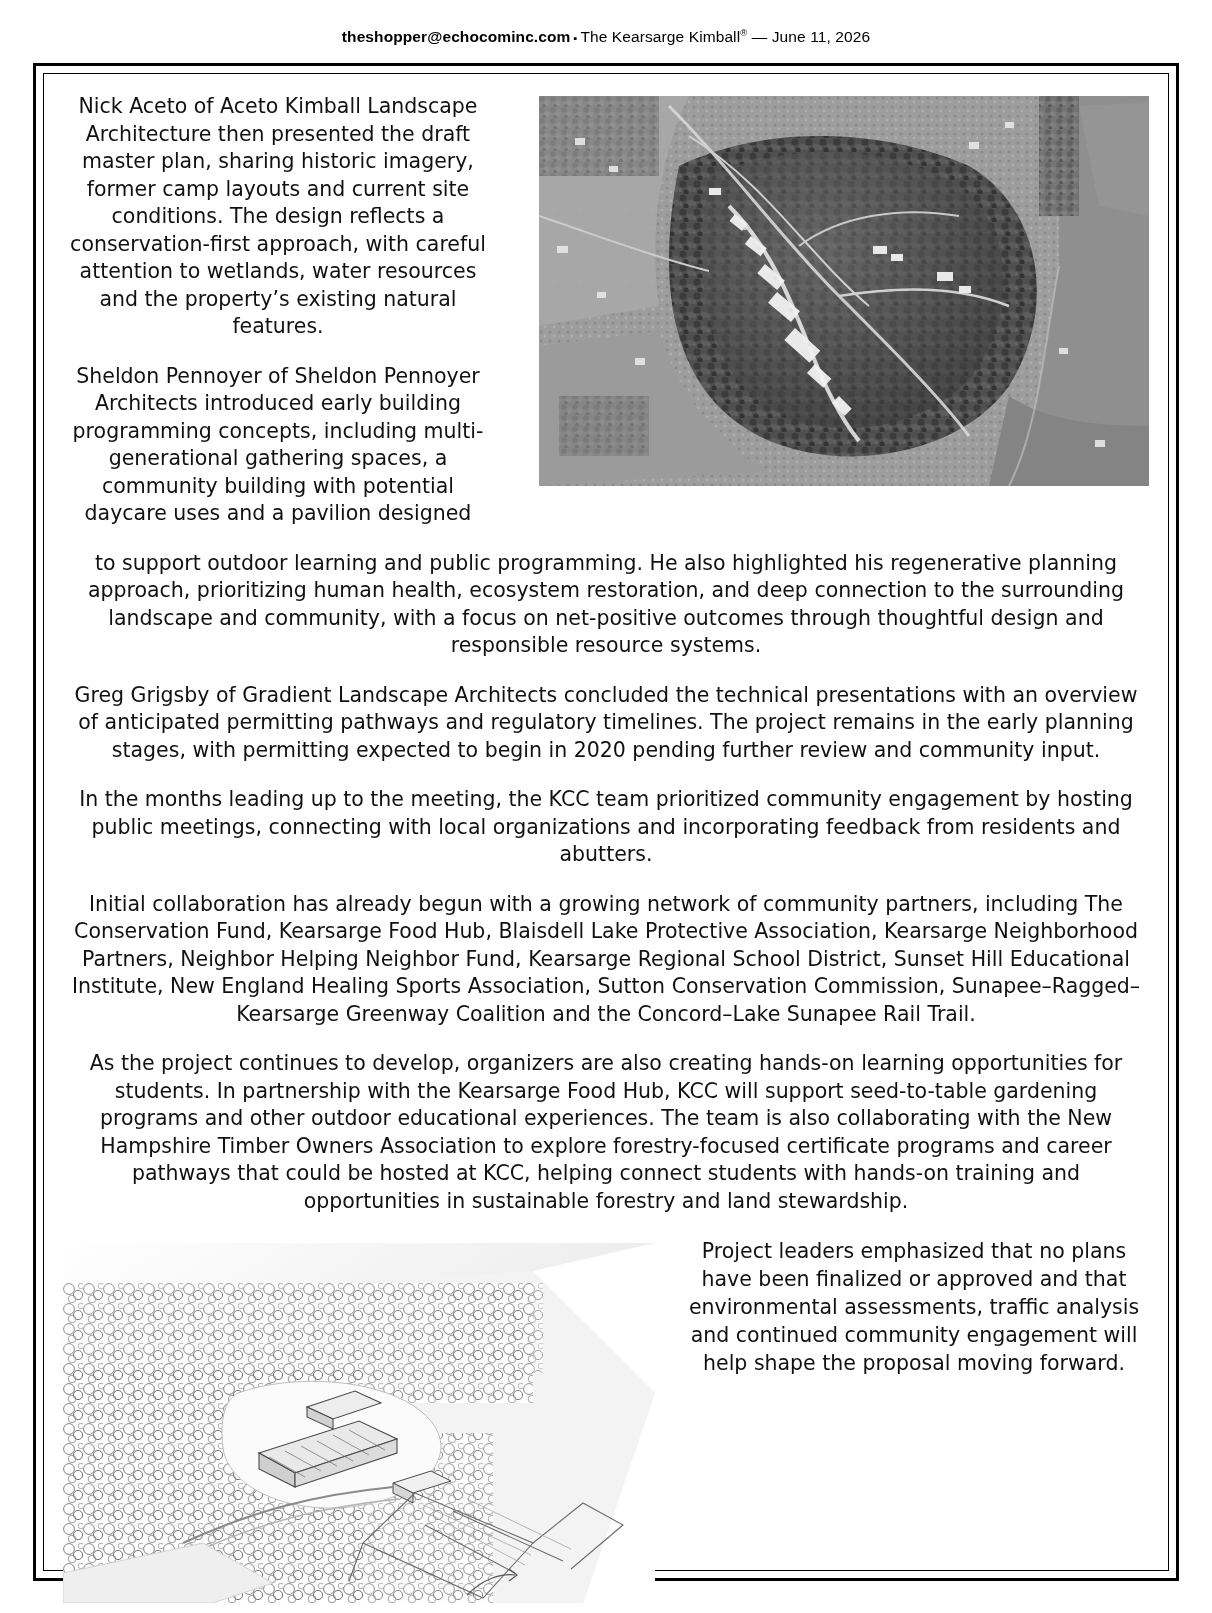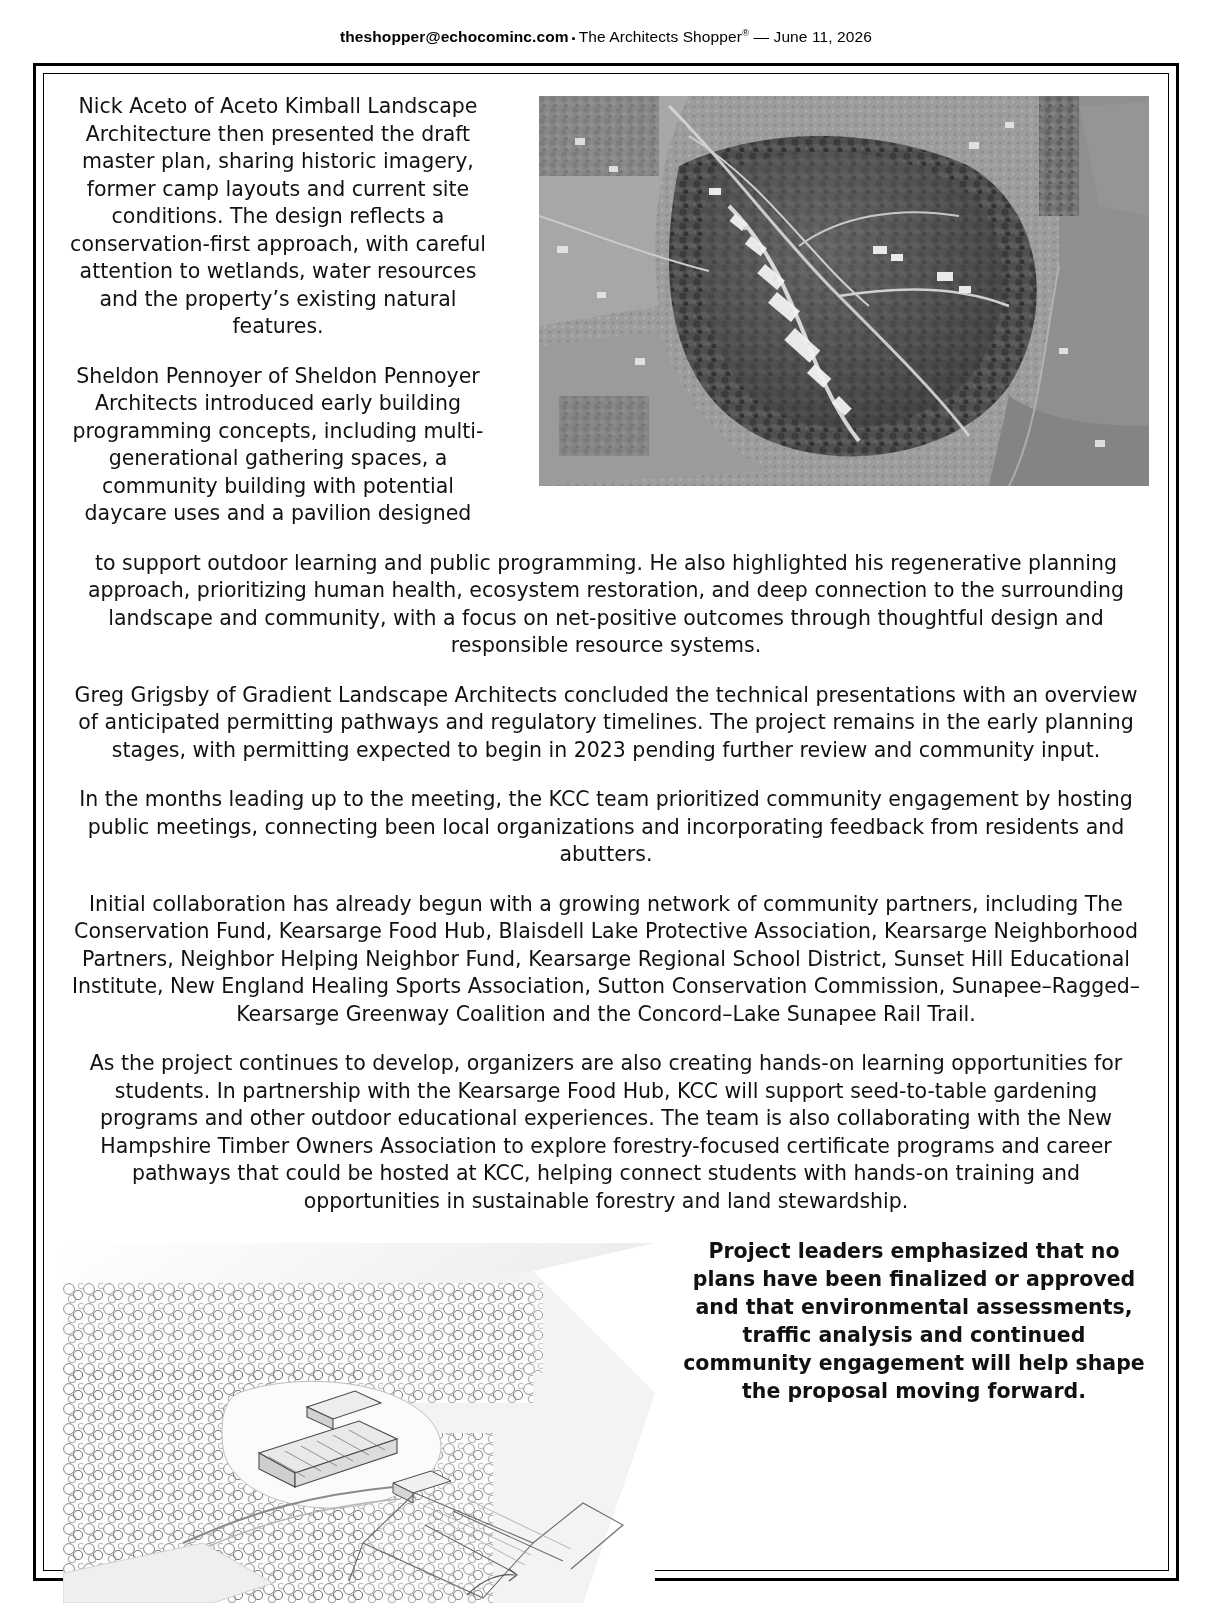--- a/index.html
+++ b/index.html
@@ -115,34 +115,33 @@
     position: relative;
     overflow: hidden;
     background: #fdfdfd;
   }
   .sketch-canvas {
     position: absolute;
     inset: 0;
   }
   .bottom-col {
     margin-left: 616px;
-    font-weight: bold;
   }
   .bottom-col p.body-text {
     font-size: 20.5px;
     line-height: 28px;
   }
 </style>
 </head>
 <body>
 
 <div class="page">
 
   <div class="masthead">
-    <span class="email">theshopper@echocominc.com</span><span class="sep">▪</span><span>The Architects Shopper</span><span class="sup">®</span> <span>— June 11, 2026</span>
+    <span class="email">theshopper@echocominc.com</span><span class="sep">▪</span><span>The Kearsarge Kimball</span><span class="sup">®</span> <span>— June 11, 2026</span>
   </div>
 
   <div class="frame-outer">
     <div class="frame-inner"></div>
   </div>
 
   <div class="content">
 
     <div class="col-wrap clearfix">
 
@@ -235,22 +234,22 @@
         </svg>
       </figure>
 
       <div class="intro-col">
         <p class="body-text">Nick Aceto of Aceto Kimball Landscape Architecture then presented the draft master plan, sharing historic imagery, former camp layouts and current site conditions. The design reflects a conservation-first approach, with careful attention to wetlands, water resources and the property’s existing natural features.</p>
         <p class="body-text">Sheldon Pennoyer of Sheldon Pennoyer Architects introduced early building programming concepts, including multi-generational gathering spaces, a community building with potential daycare uses and a pavilion designed</p>
       </div>
     </div>
 
     <p class="body-text">to support outdoor learning and public programming. He also highlighted his regenerative planning approach, prioritizing human health, ecosystem restoration, and deep connection to the surrounding landscape and community, with a focus on net-positive outcomes through thoughtful design and responsible resource systems.</p>
-    <p class="body-text">Greg Grigsby of Gradient Landscape Architects concluded the technical presentations with an overview of anticipated permitting pathways and regulatory timelines. The project remains in the early planning stages, with permitting expected to begin in 2023 pending further review and community input.</p>
-    <p class="body-text">In the months leading up to the meeting, the KCC team prioritized community engagement by hosting public meetings, connecting been local organizations and incorporating feedback from residents and abutters.</p>
+    <p class="body-text">Greg Grigsby of Gradient Landscape Architects concluded the technical presentations with an overview of anticipated permitting pathways and regulatory timelines. The project remains in the early planning stages, with permitting expected to begin in 2020 pending further review and community input.</p>
+    <p class="body-text">In the months leading up to the meeting, the KCC team prioritized community engagement by hosting public meetings, connecting with local organizations and incorporating feedback from residents and abutters.</p>
     <p class="body-text">Initial collaboration has already begun with a growing network of community partners, including The Conservation Fund, Kearsarge Food Hub, Blaisdell Lake Protective Association, Kearsarge Neighborhood Partners, Neighbor Helping Neighbor Fund, Kearsarge Regional School District, Sunset Hill Educational Institute, New England Healing Sports Association, Sutton Conservation Commission, Sunapee–Ragged–Kearsarge Greenway Coalition and the Concord–Lake Sunapee Rail Trail.</p>
     <p class="body-text">As the project continues to develop, organizers are also creating hands-on learning opportunities for students. In partnership with the Kearsarge Food Hub, KCC will support seed-to-table gardening programs and other outdoor educational experiences. The team is also collaborating with the New Hampshire Timber Owners Association to explore forestry-focused certificate programs and career pathways that could be hosted at KCC, helping connect students with hands-on training and opportunities in sustainable forestry and land stewardship.</p>
 
     <div class="bottom-section clearfix">
       <figure class="sketch-figure">
         <svg class="sketch-canvas" viewBox="0 0 592 360" preserveAspectRatio="none">
           <defs>
             <linearGradient id="skyg" x1="0" y1="0" x2="1" y2="1">
               <stop offset="0%" stop-color="#ffffff"></stop>
               <stop offset="100%" stop-color="#dcdcdc"></stop>

